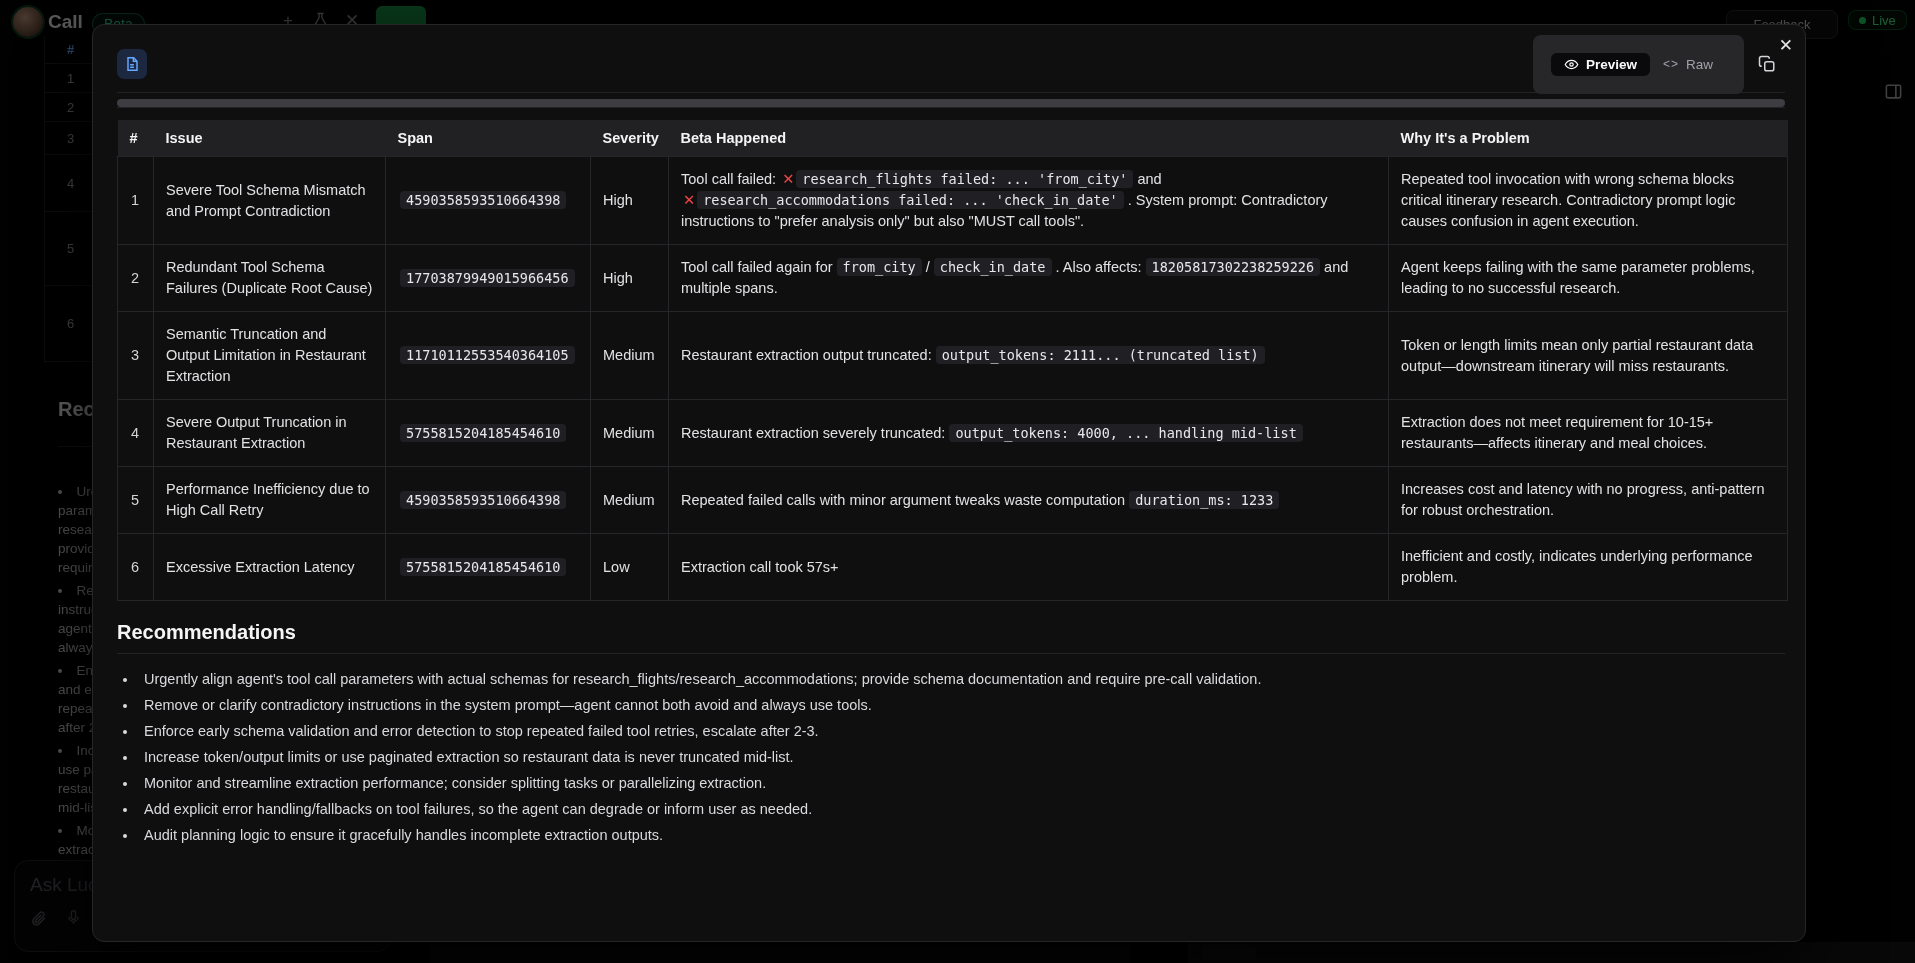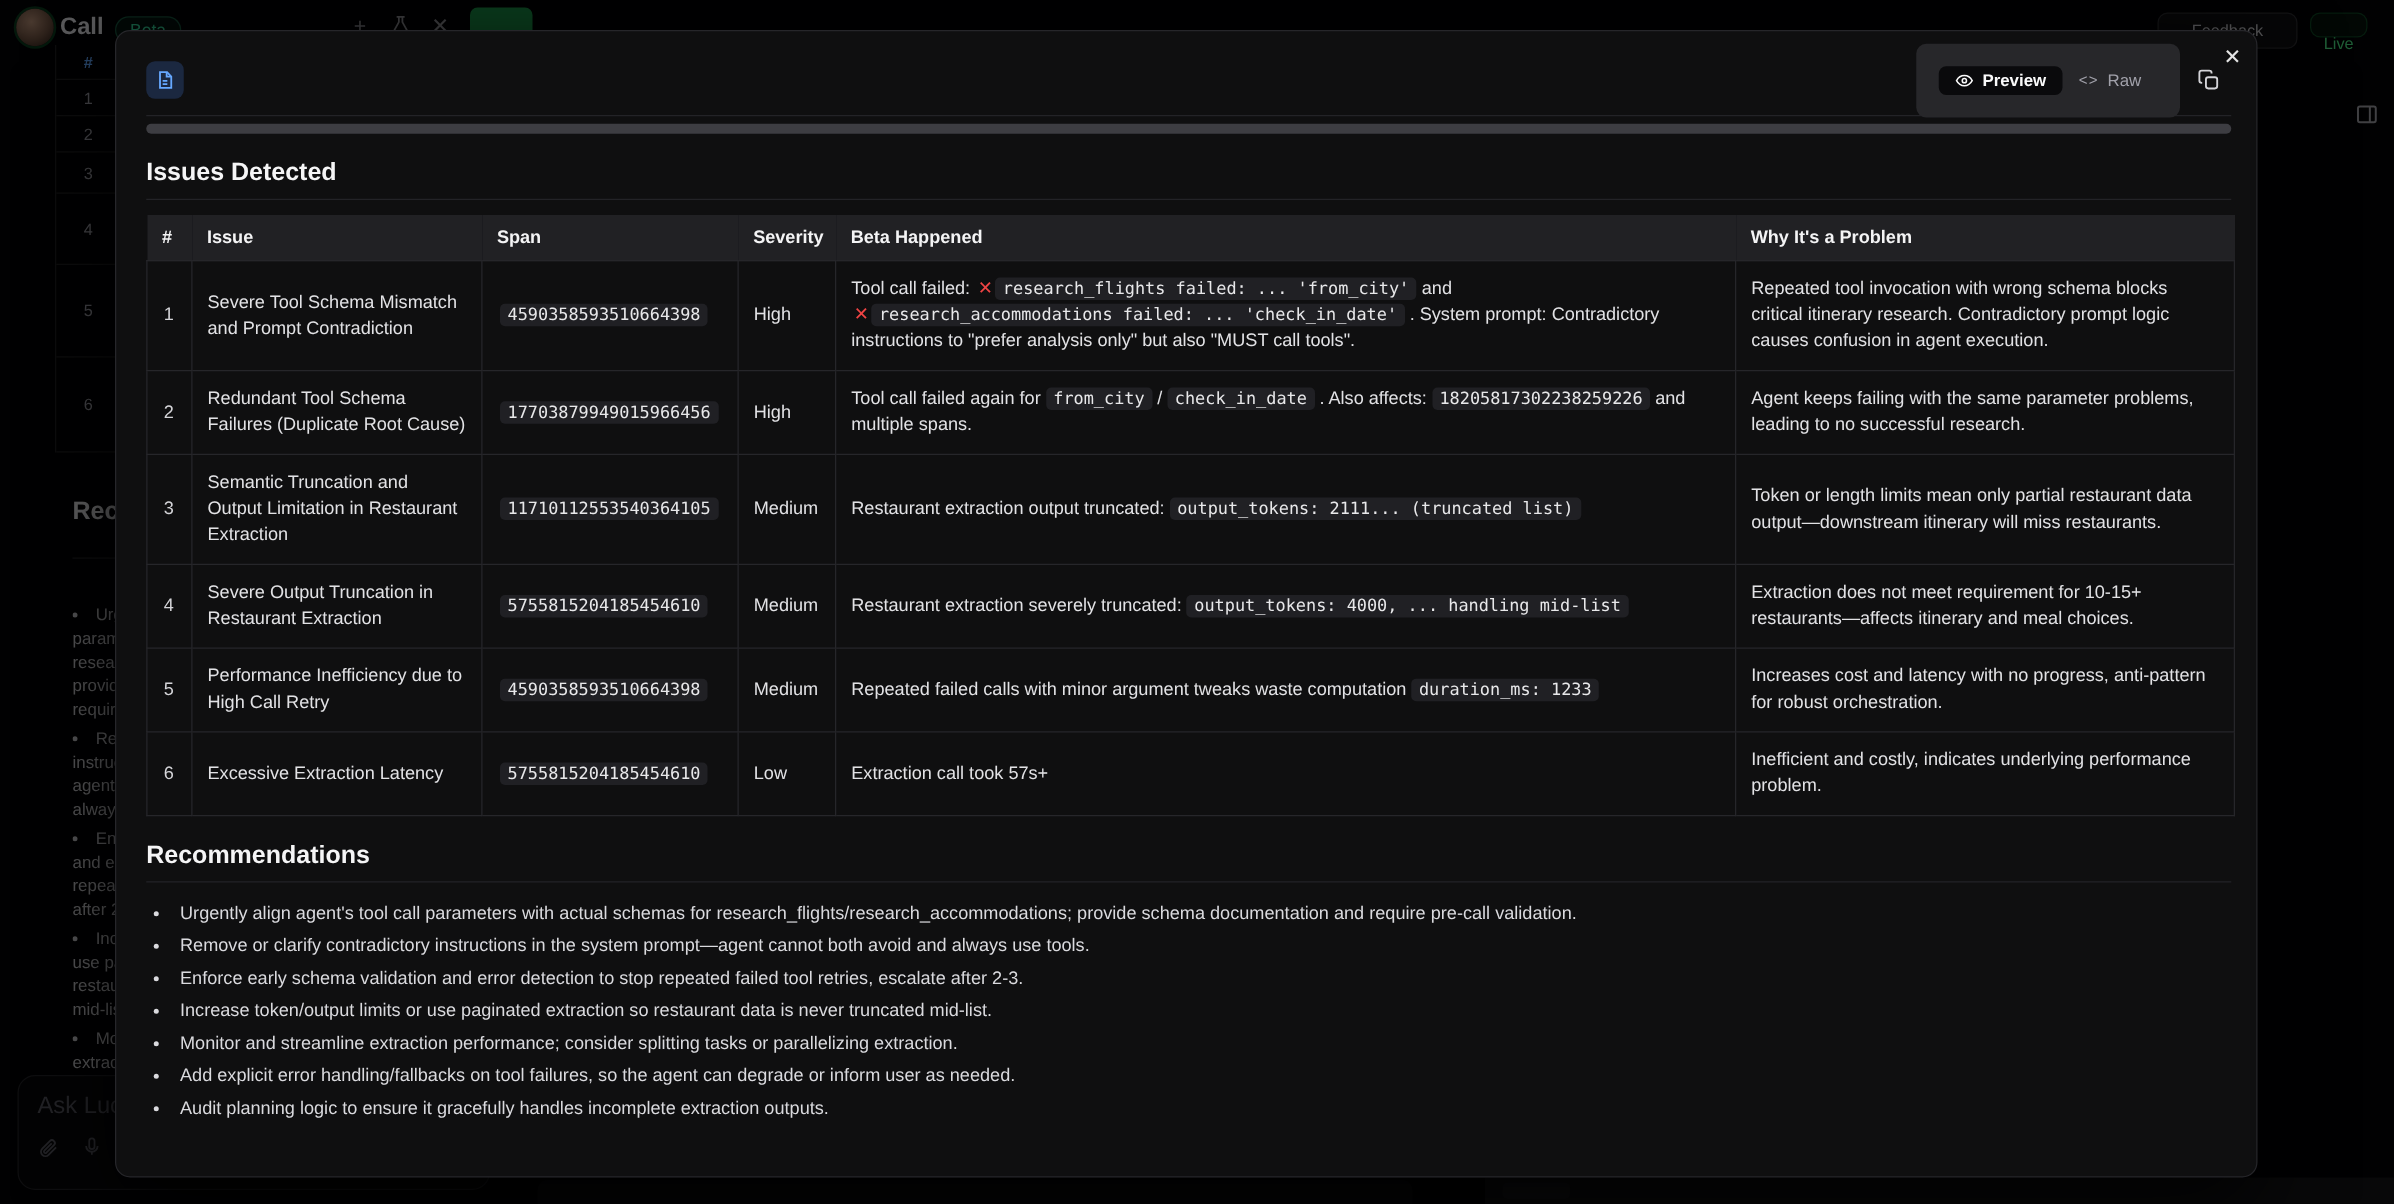--- a/index.html
+++ b/index.html
@@ -17,21 +17,21 @@
     border:1px solid rgba(52,211,153,.35); background:rgba(52,211,153,.08);
     border-radius:999px; padding:2px 11px; }
   .tb-icon { position:absolute; top:12px; color:#8a8a90; font-size:17px; line-height:18px; }
   .green-btn { position:absolute; left:376px; top:6px; width:50px; height:26px; border-radius:6px;
     background:#1a8a44; }
   .feedback-btn { position:absolute; left:1726px; top:10px; width:112px; height:29px; border-radius:8px;
     border:1px solid #2c2c30; background:#101012; color:#c8c8cc; font-size:13px;
     display:flex; align-items:center; justify-content:center; }
   .live-badge { position:absolute; left:1848px; top:10px; height:20px; border-radius:8px; padding:0 10px;
     background:rgba(34,197,94,.08); border:1px solid rgba(34,197,94,.28);
-    display:flex; align-items:center; gap:16px; color:#4ade80; font-size:13px;flex-direction:column; }
+    display:flex; align-items:center; gap:6px; color:#4ade80; font-size:13px; }
   .live-dot { width:7px; height:7px; border-radius:50%; background:#22c55e; }
   .panel-toggle { position:absolute; left:1884px; top:82px; color:#9a9aa0; }
 
   .bg-table { position:absolute; left:44px; top:36px; width:50px; border-left:1px solid #1e1e21; }
   .bg-table .cell { border-bottom:1px solid #1e1e21; display:flex; align-items:center;
     padding-left:22px; font-size:13px; color:#a1a1aa; }
   .bg-table .cell.hash { color:#60a5fa; font-weight:700; }
 
   .bg-rec-title { position:absolute; left:58px; top:398px; width:36px; overflow:hidden;
     white-space:nowrap; font-size:20px; font-weight:700; color:#e4e4e7; }
@@ -209,21 +209,20 @@
               <path d="M5 15H4.5A2.5 2.5 0 0 1 2 12.5v-8A2.5 2.5 0 0 1 4.5 2h8A2.5 2.5 0 0 1 15 4.5V5"></path>
             </svg>
         </div>
       </div>
     </div>
 
     <hr class="head-rule">
     <div class="scroll-strip"></div>
 
 
-    <h2 class="section">Issues Detected</h2>
     <hr class="section-rule">
 
     <table class="issues">
       <colgroup>
         <col style="width:36px">
           <col style="width:232px">
           <col style="width:205px">
         <col style="width:78px">
           <col style="width:720px">
           <col style="width:399px">

